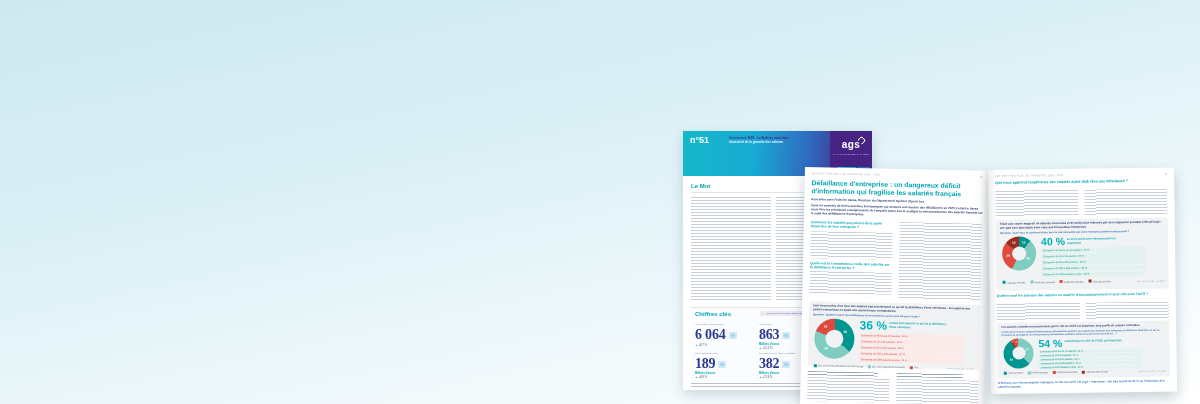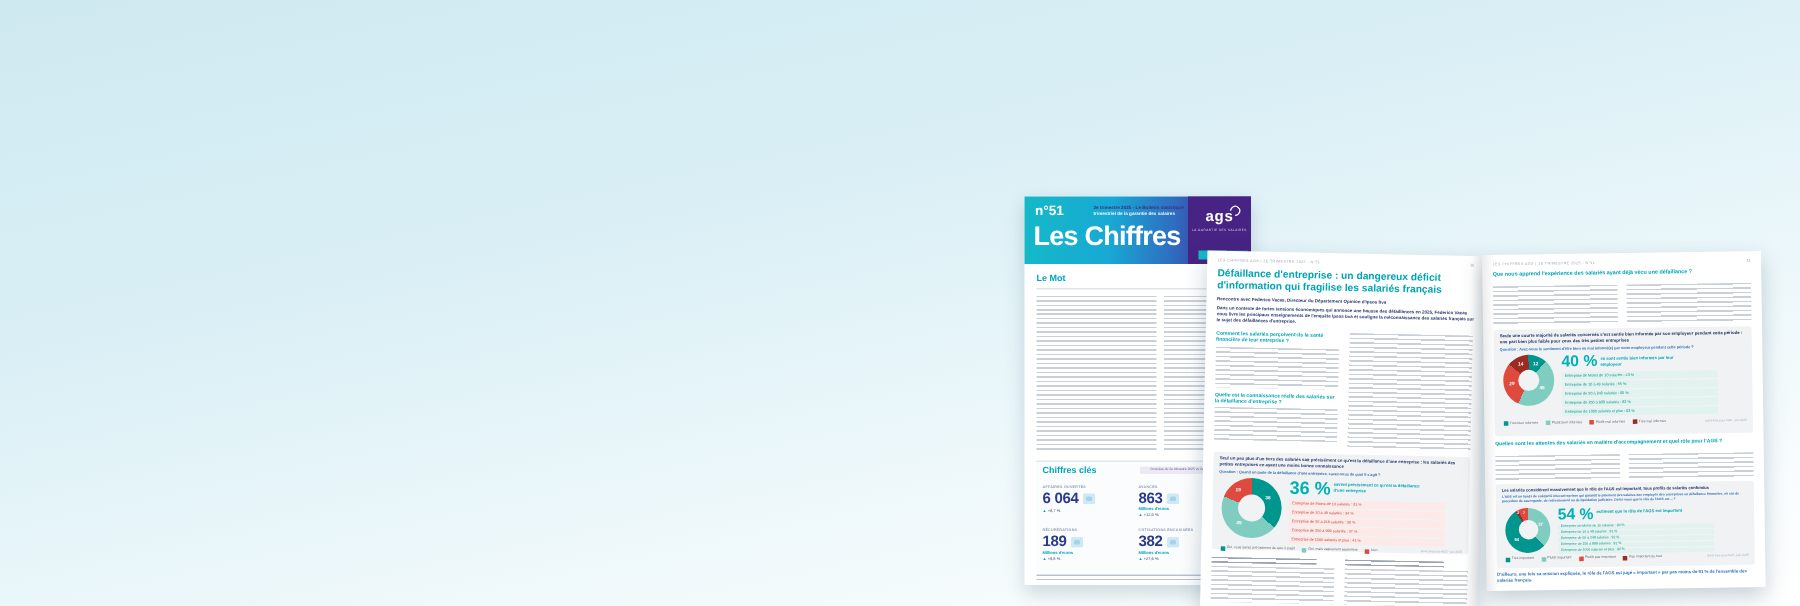--- a/index.html
+++ b/index.html
@@ -6,21 +6,21 @@
   body{width:1200px;height:404px;overflow:hidden;font-family:"Liberation Sans",sans-serif;}
   .abs{position:absolute;}
   .canvas{position:relative;width:1200px;height:404px;overflow:hidden;
     background:linear-gradient(168deg,#cfe9f1 0%,#d9eff5 35%,#eef8fb 68%,#ffffff 100%);}
   
   .bars{background:repeating-linear-gradient(180deg,#c9d0d7 0,#c9d0d7 1px,transparent 1px,transparent 3px);}
   .bars.dark{background:repeating-linear-gradient(180deg,#9aa4b2 0,#9aa4b2 1px,transparent 1px,transparent 3px);}
   .bars.short{background:repeating-linear-gradient(180deg,#b9c2cc 0,#b9c2cc 1px,transparent 1px,transparent 3px);}
   
   .cover{left:683px;top:131px;width:151px;height:259px;background:#fff;z-index:1;
-    box-shadow:0 5px 12px rgba(35,70,95,.20);}
+    box-shadow:0 5px 12px rgba(35,70,95,.20);padding-left:38px;}
   .cover-head{position:absolute;left:0;top:0;width:100%;height:45px;
     background:linear-gradient(94deg,#14b9c8 0%,#18a9d4 38%,#2f6cc0 66%,#472483 90%);}
   .issue{position:absolute;left:7px;top:4px;font-size:9px;font-weight:bold;color:#fff;}
   .tagline{position:absolute;left:46px;top:5px;width:72px;font-size:3.1px;line-height:1.35;font-weight:bold;color:#4a2a7e;}
   .cover-title{position:absolute;left:6px;top:16px;font-size:18px;font-weight:bold;color:#fff;letter-spacing:-.5px;}
   .logo-panel{position:absolute;right:0;top:0;width:42px;height:45px;background:#472483;}
   .logo-text{position:absolute;left:0;top:8px;width:100%;text-align:center;font-size:10px;font-weight:bold;color:#fff;letter-spacing:.5px;}
   .logo-orb{position:absolute;right:7px;top:6px;width:5px;height:5px;border:1px solid #fff;border-radius:50%;border-bottom-color:transparent;transform:rotate(45deg);}
   .logo-sub{position:absolute;left:0;top:22px;width:100%;text-align:center;font-size:2.1px;color:#d9cdef;letter-spacing:.3px;}
   .logo-tabs{position:absolute;right:2px;bottom:3px;display:flex;gap:1px;}
@@ -28,21 +28,21 @@
   .tab2{width:13px;height:6px;background:#2a6fd0;}
   .lemot{position:absolute;left:8px;top:52px;font-size:6px;font-weight:bold;color:#00a5b5;}
   .lemot-rule{position:absolute;left:8px;top:61px;width:135px;height:1px;background:#dfe5ea;}
   .kf-box{position:absolute;left:8px;top:176px;width:135px;height:74px;background:#fbfcfd;border-top:1px solid #e2e7ea;}
   .kf-title{position:absolute;left:4px;top:3px;font-size:6px;font-weight:bold;color:#00a5b5;}
   .kf-badge{position:absolute;right:2px;top:3px;width:60px;padding:1px 2px;background:#ece9f5;border-radius:1px;
     font-size:2.2px;line-height:1.2;color:#6a5a9e;text-align:center;}
   .kf-grid{position:absolute;left:4px;top:15px;width:128px;display:grid;grid-template-columns:64px 64px;grid-auto-rows:29px;}
   .kf-label{font-size:2.4px;font-weight:bold;color:#8b9bb1;letter-spacing:.2px;}
   .kf-valrow{display:flex;align-items:center;margin-top:1px;}
-  .kf-value{font-size:10px;font-weight:bold;color:#2b3a8c;letter-spacing:-.2px;}
+  .kf-value{font-size:14px;font-weight:bold;color:#2b3a8c;letter-spacing:-.2px;font-family:Liberation Serif, serif;}
   .kf-icon{width:8px;height:7px;background:#cfe8f5;border-radius:1px;margin-left:3px;position:relative;}
   .kf-icon::after{content:"";position:absolute;inset:2px;background:#a4d4ec;border-radius:1px;}
   .kf-unit{font-size:2.7px;font-weight:bold;color:#00a5b5;}
   .kf-delta{font-size:2.7px;color:#3e4e6b;margin-top:.5px;}
   .kf-delta .tri{color:#00a5b5;}
   
   .page{background:#fff;box-shadow:0 6px 14px rgba(35,70,95,.25);}
   .pageL{left:805px;top:167px;width:185px;height:237px;z-index:2;transform:rotate(1.2deg);transform-origin:top left;}
   .pageR{left:988px;top:170px;width:186px;height:224px;z-index:3;transform:rotate(-0.8deg);transform-origin:top left;}
   .pageL::after{content:"";position:absolute;top:0;right:0;width:9px;height:100%;background:linear-gradient(270deg,rgba(0,0,0,.10),rgba(0,0,0,0));}
@@ -81,21 +81,20 @@
 
 <div class="canvas">
 
   <div class="abs cover">
     <div class="cover-head">
       <div class="issue">n°51</div>
       <div class="tagline">
         <div>2e trimestre 2025 - Le Bulletin statistique</div>
         <div style="color:#e8f6fa;">trimestriel de la garantie des salaires</div>
       </div>
-      <div class="cover-title">Les Chiffres</div>
       <div class="logo-panel">
         <div class="logo-text">ags</div>
         <span class="logo-orb"></span>
         <div class="logo-sub">LA GARANTIE DES SALAIRES</div>
         <div class="logo-tabs">
           <span class="tab1"></span>
           <span class="tab2"></span>
         </div>
       </div>
     </div>

